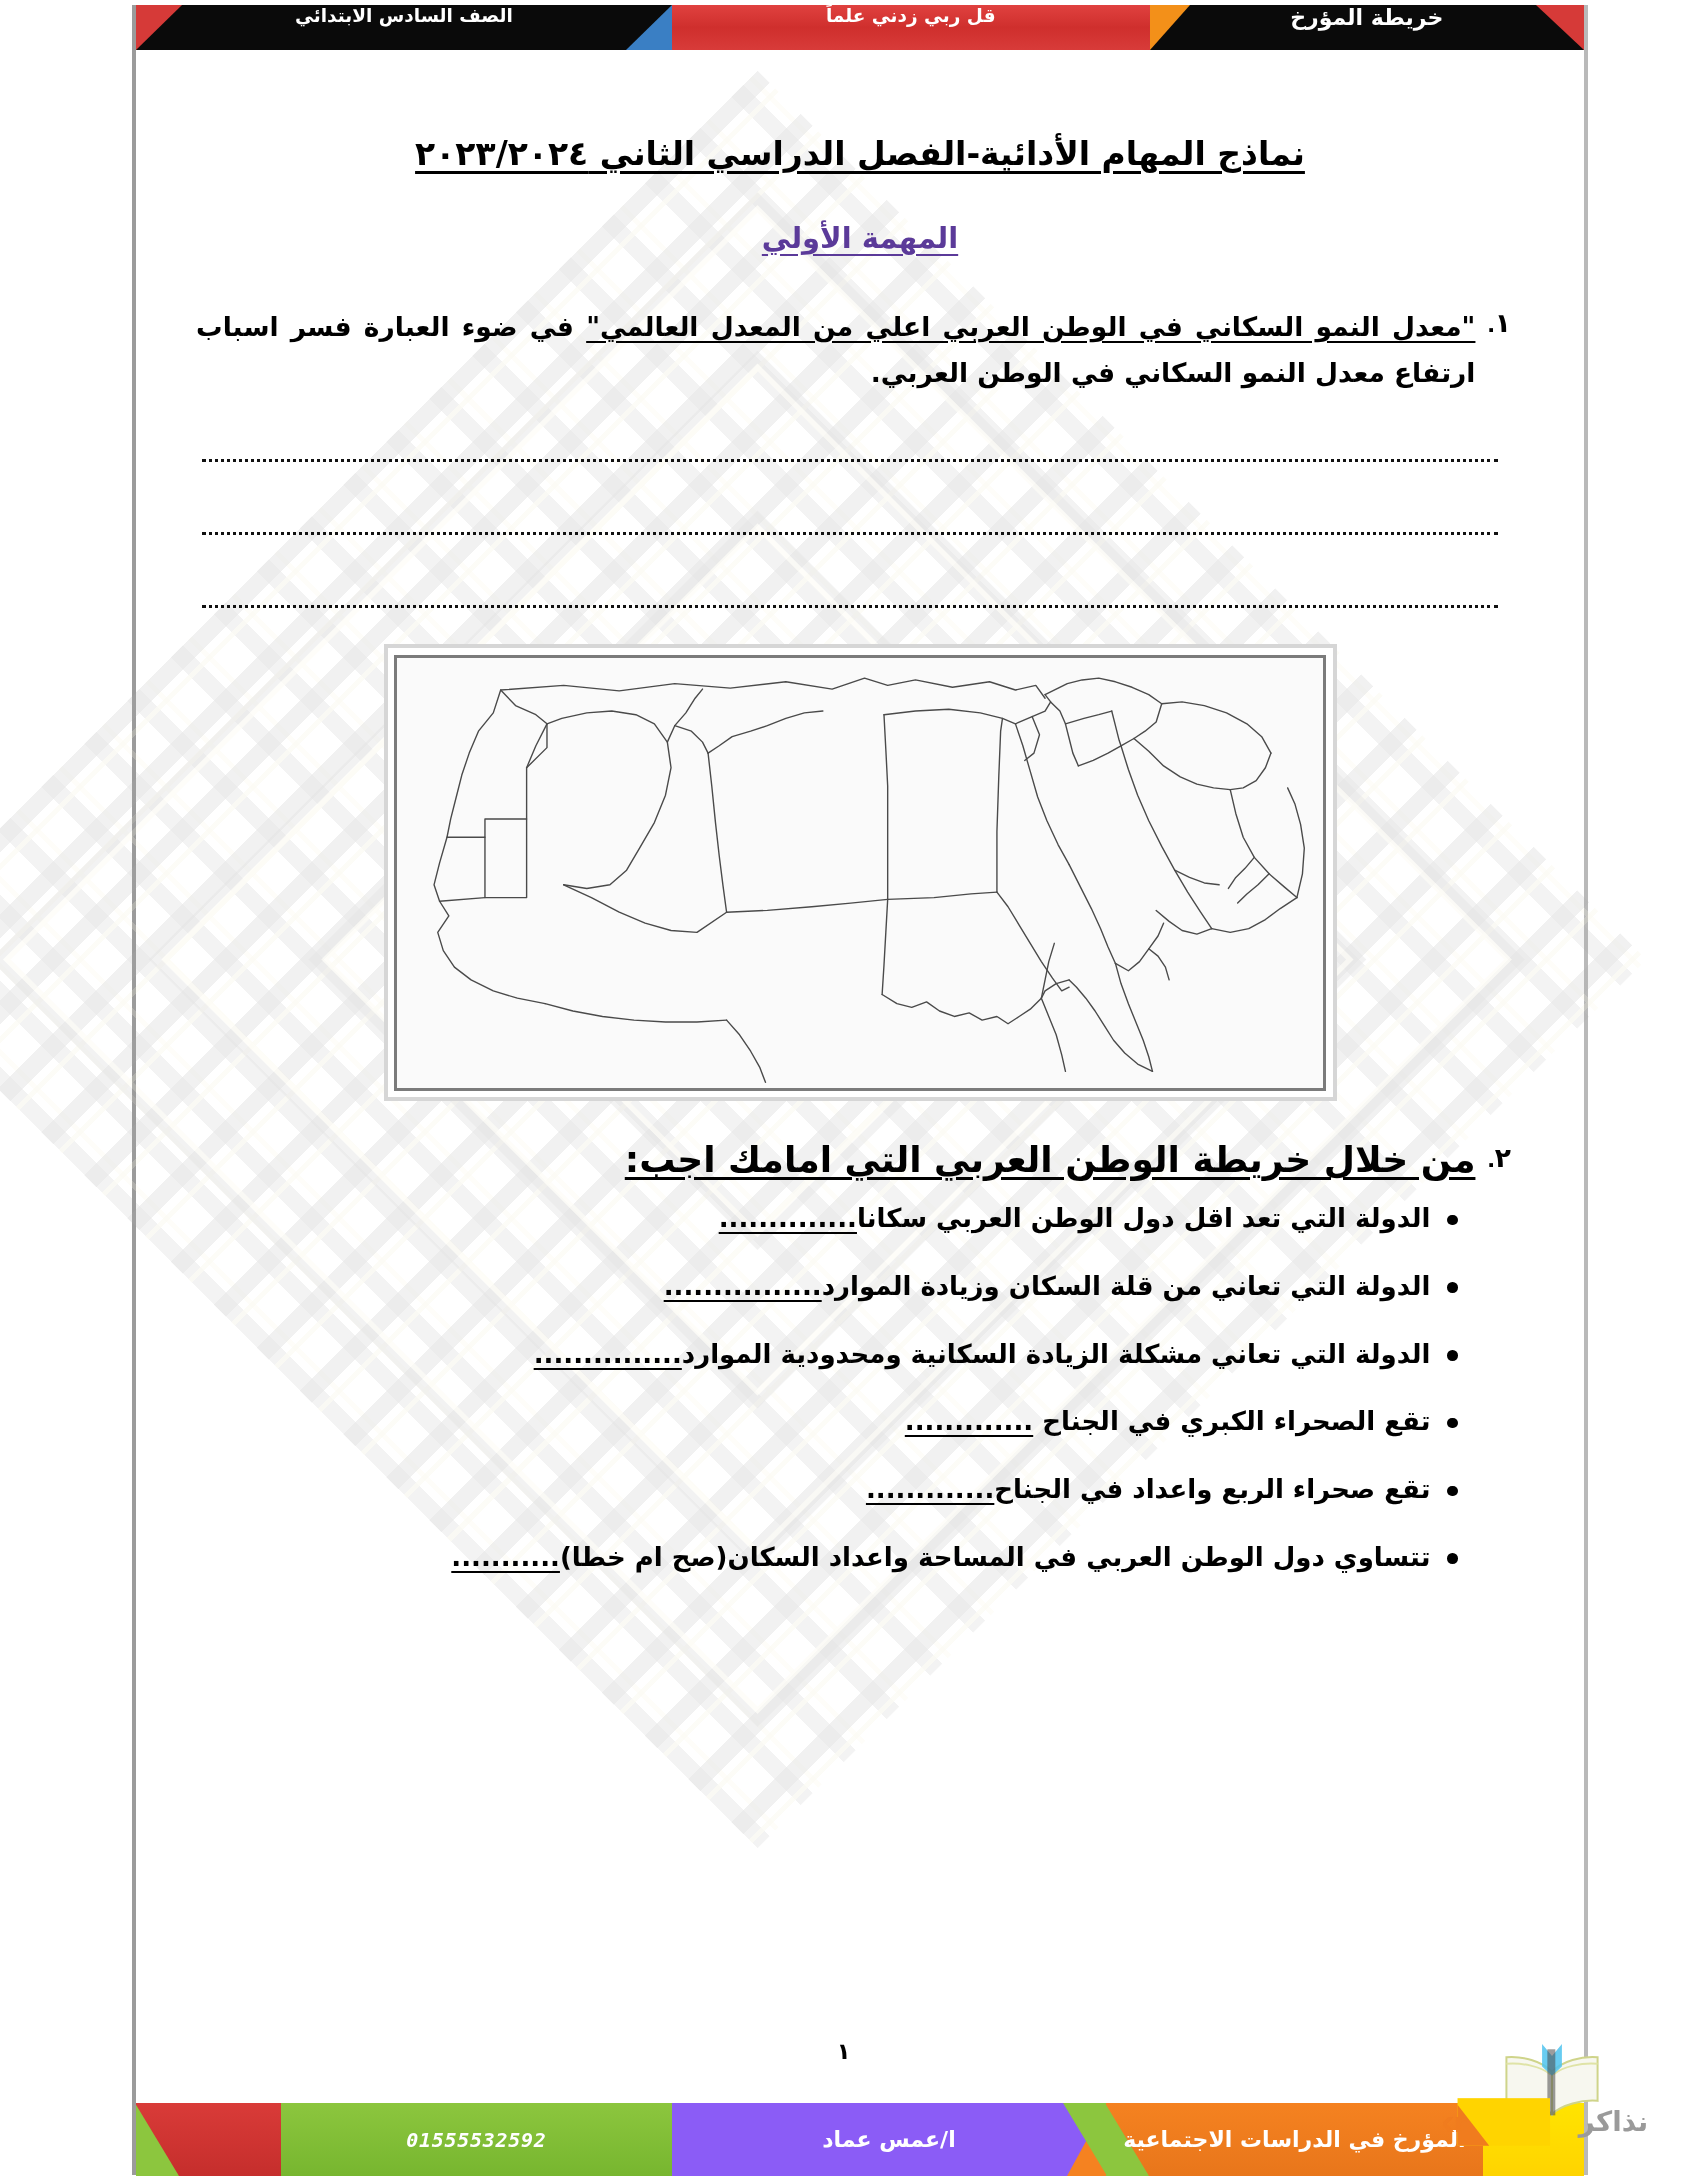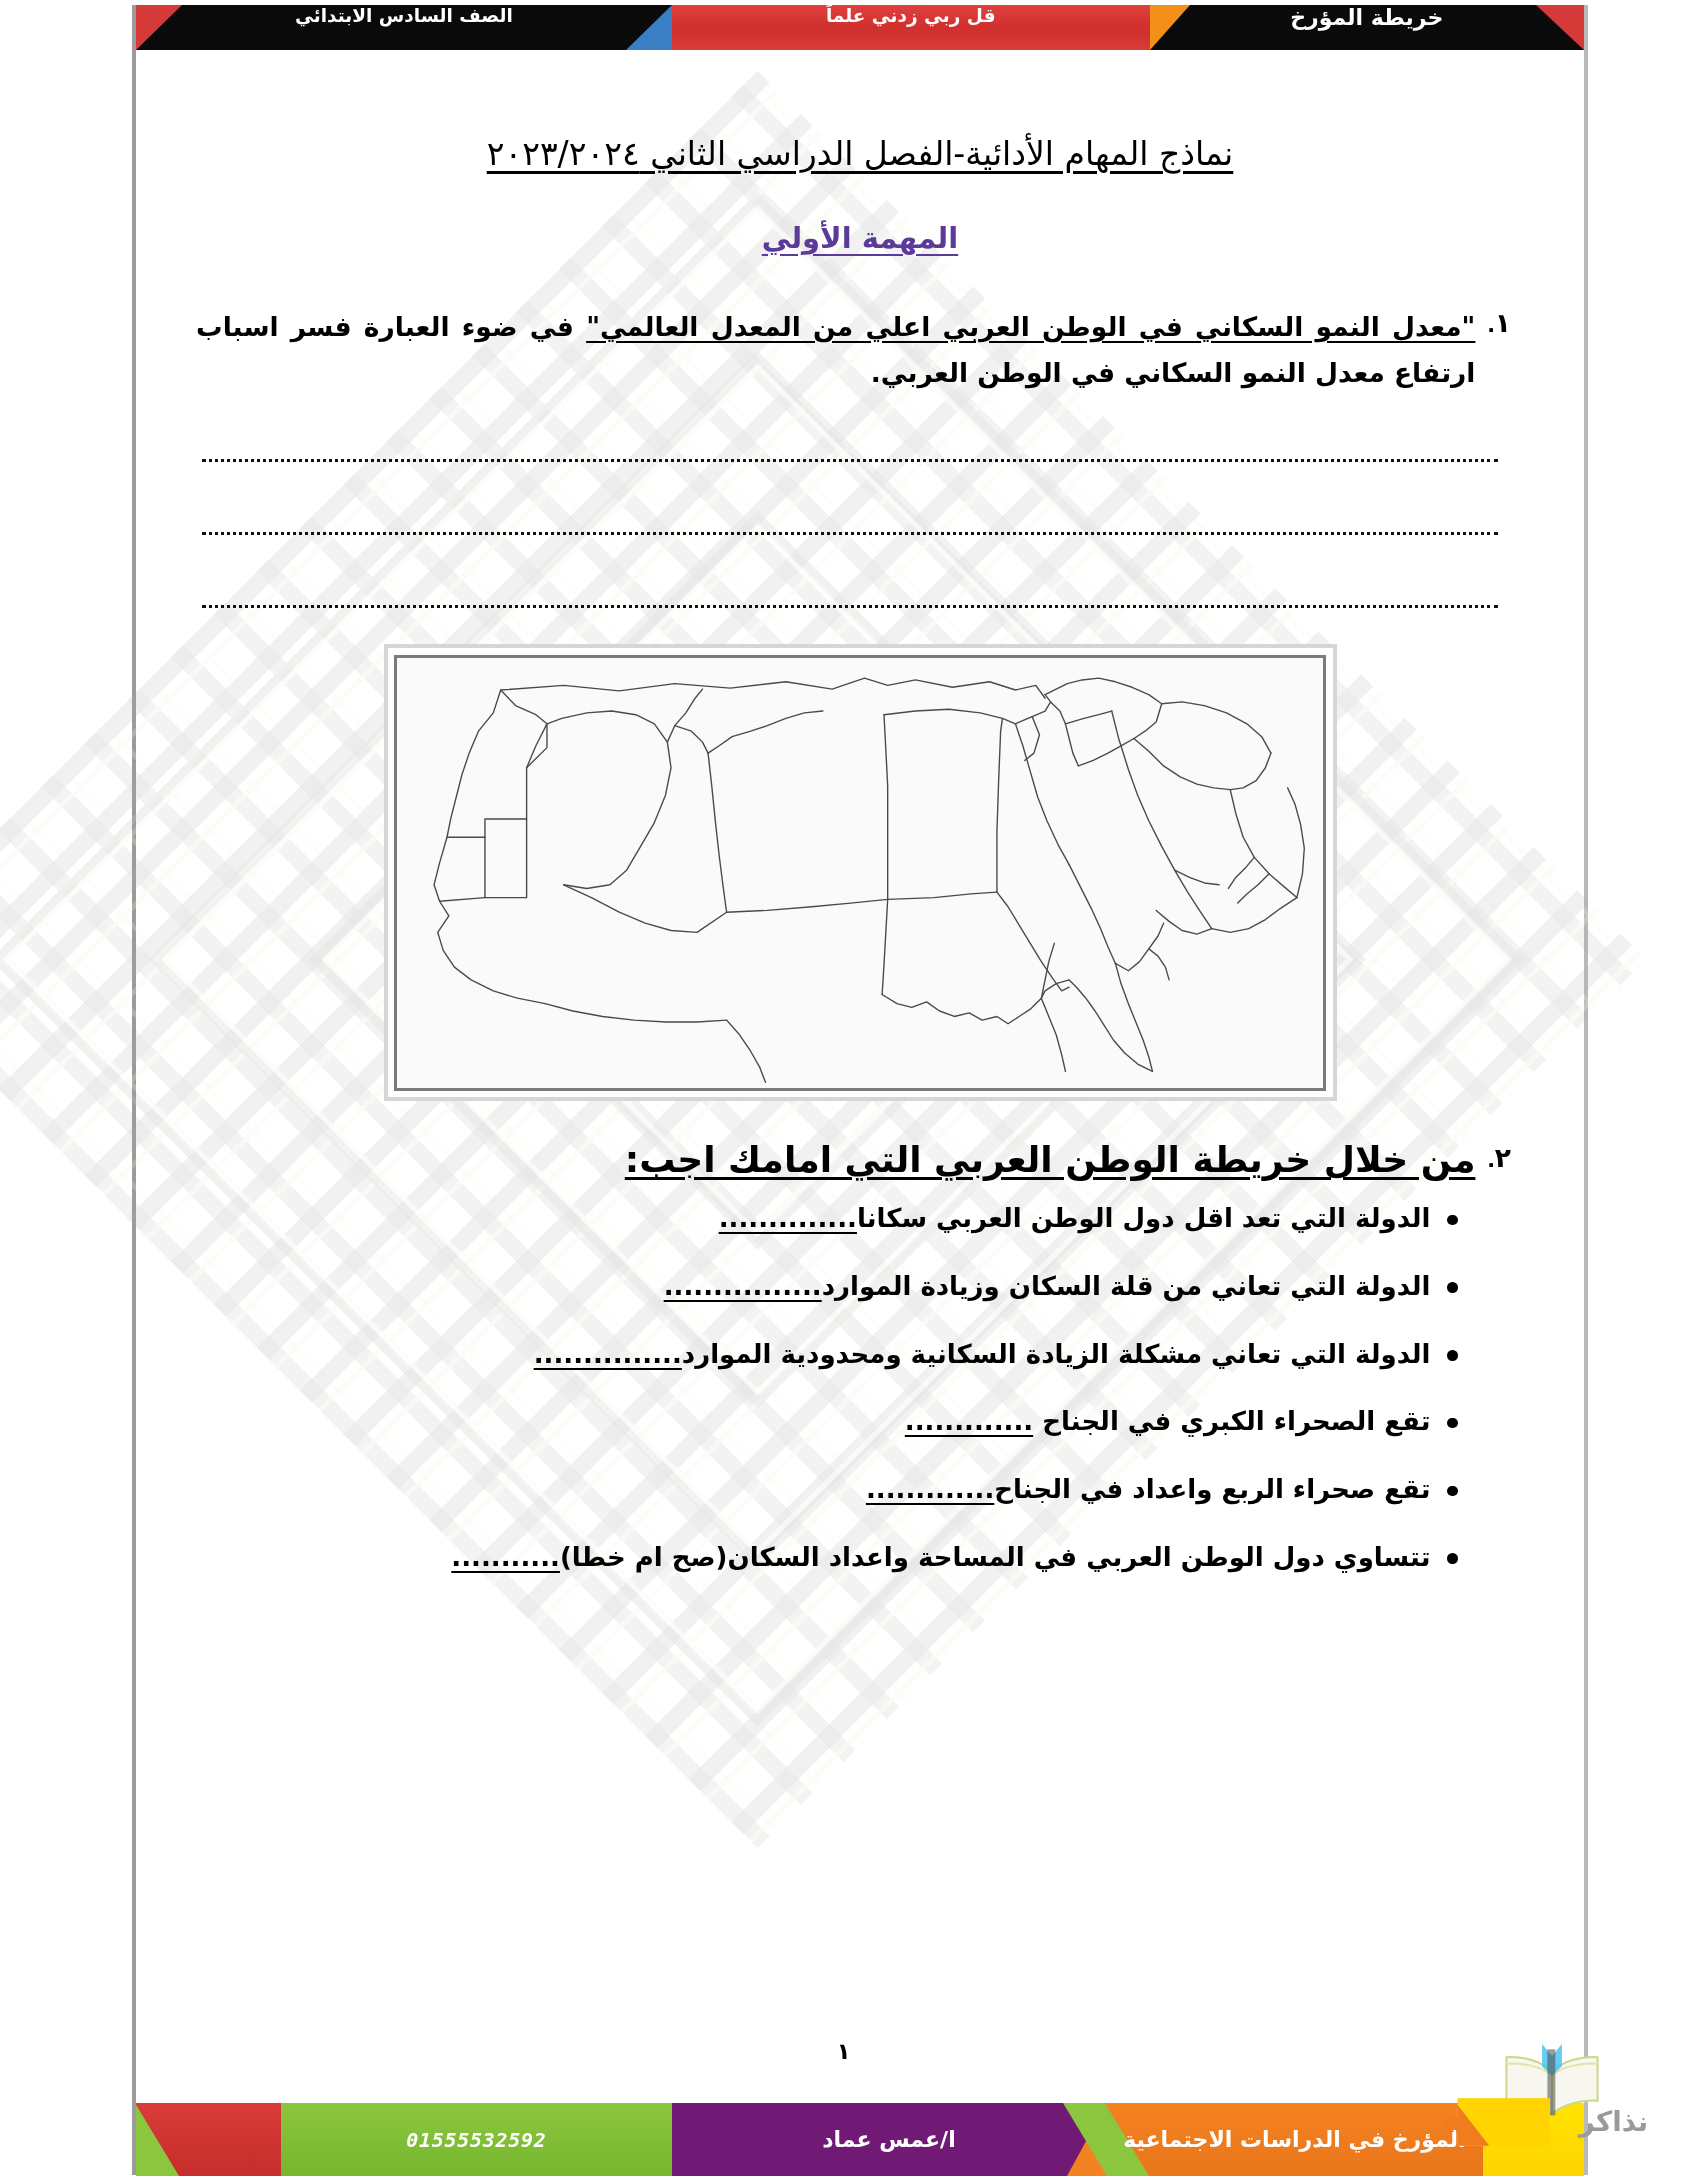--- a/index.html
+++ b/index.html
@@ -119,21 +119,21 @@
     left: 136px;
     top: 60px;
     width: 1448px;
     z-index: 3;
     direction: rtl;
   }
 
   .doc-title {
     text-align: center;
     font-size: 33px;
-    font-weight: 400;
+    font-weight: 700;
     color: #000;
     text-decoration: underline;
     text-underline-offset: 6px;
     margin-top: 74px;
     font-family: "DejaVu Sans", "Liberation Sans", sans-serif;
   }
 
   .task-title {
     text-align: center;
     font-size: 29px;
@@ -282,21 +282,21 @@
   .ft-seg {
     position: relative;
     height: 100%;
     display: flex;
     align-items: center;
     justify-content: center;
     overflow: hidden;
   }
   .ft-yellow { width: 7%;  background: linear-gradient(180deg,#ffe400,#ffd400); }
   .ft-orange { width: 26%; background: linear-gradient(180deg,#f58220,#e8761b); }
-  .ft-black  { width: 30%; background: #701a75; }
+  .ft-black  { width: 30%; background: #8b5cf6; }
   .ft-green  { width: 27%; background: linear-gradient(180deg,#8cc63e,#77b62f); }
   .ft-red    { width: 10%; background: linear-gradient(180deg,#d93b38,#c52e2c); }
 
   .ft-wedge { position: absolute; width: 0; height: 0; z-index: 2; }
   .fw-green-l { left: -0.7px; top: 0; border-bottom: 73px solid #8cc63e; border-right: 44px solid transparent; }
   .fw-green-r { right: -0.7px; top: 0; border-top: 73px solid #8cc63e; border-left: 44px solid transparent; }
   .fw-orange-r{ right: -0.7px; top: 0; border-bottom: 73px solid #f58220; border-left: 40px solid transparent; }
 
   .ft-text {
     position: relative;

